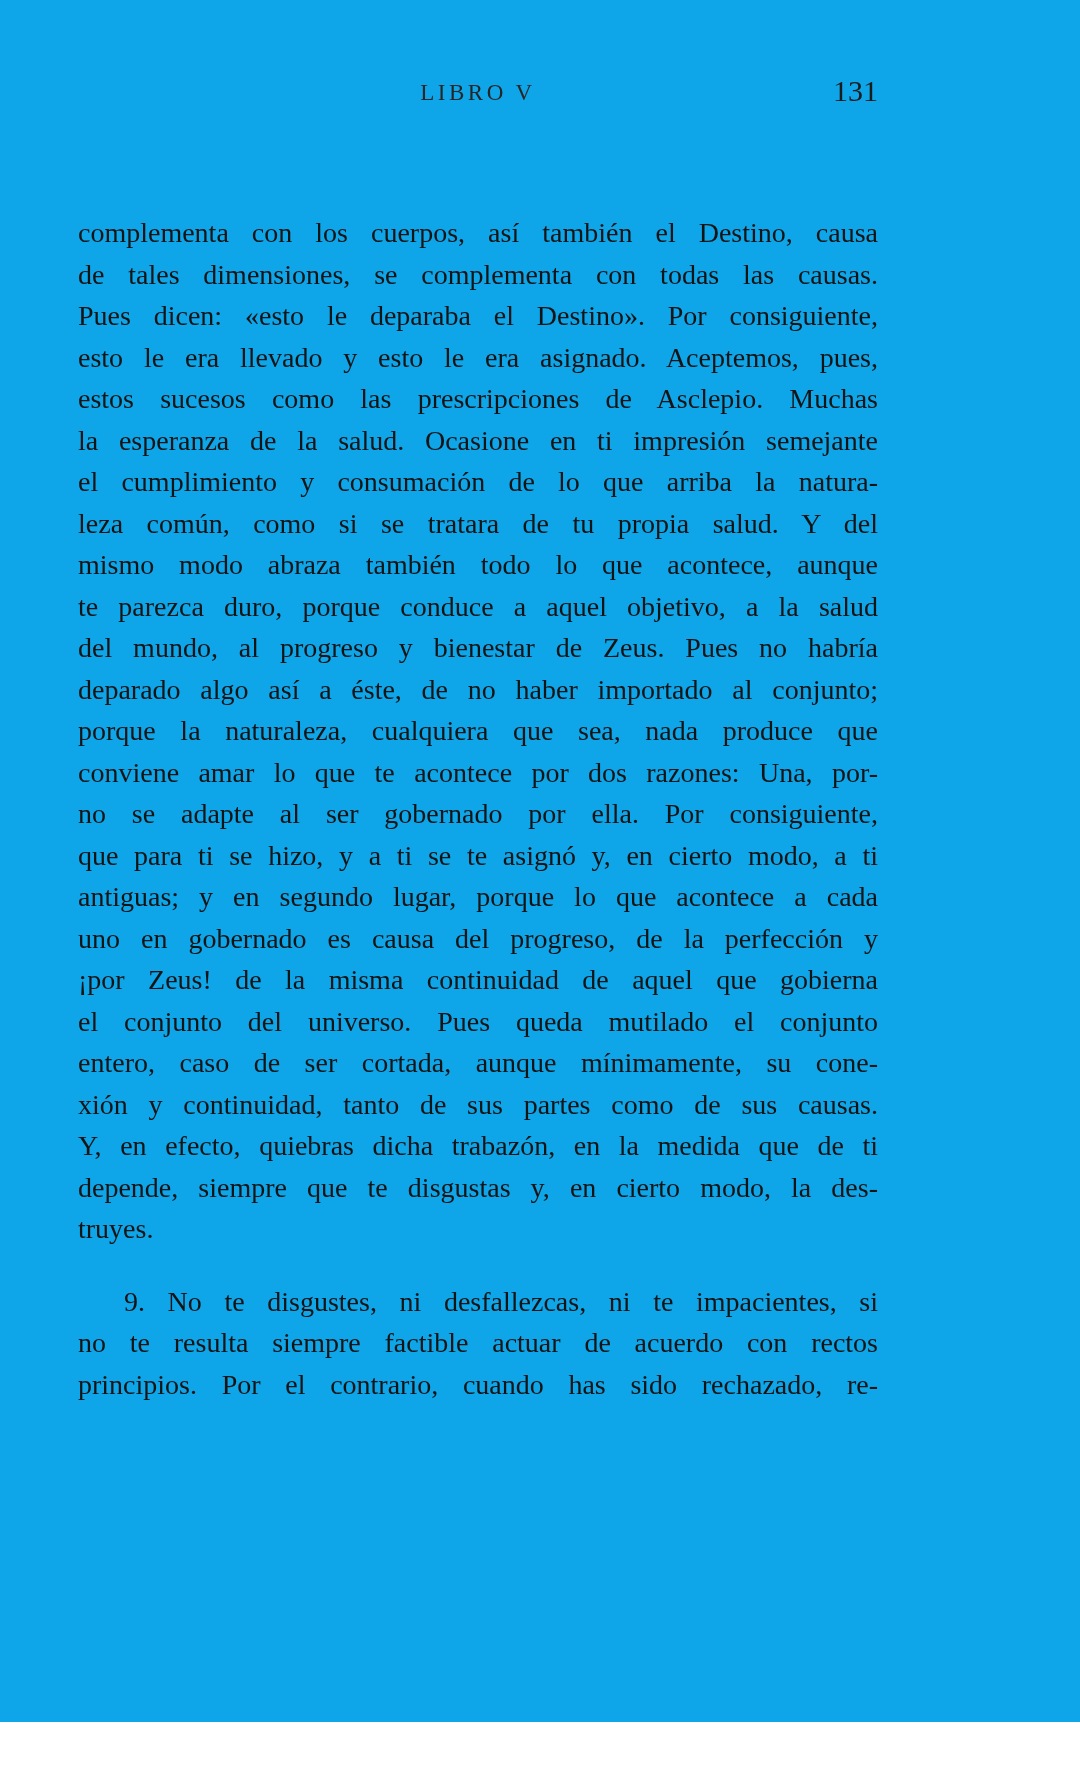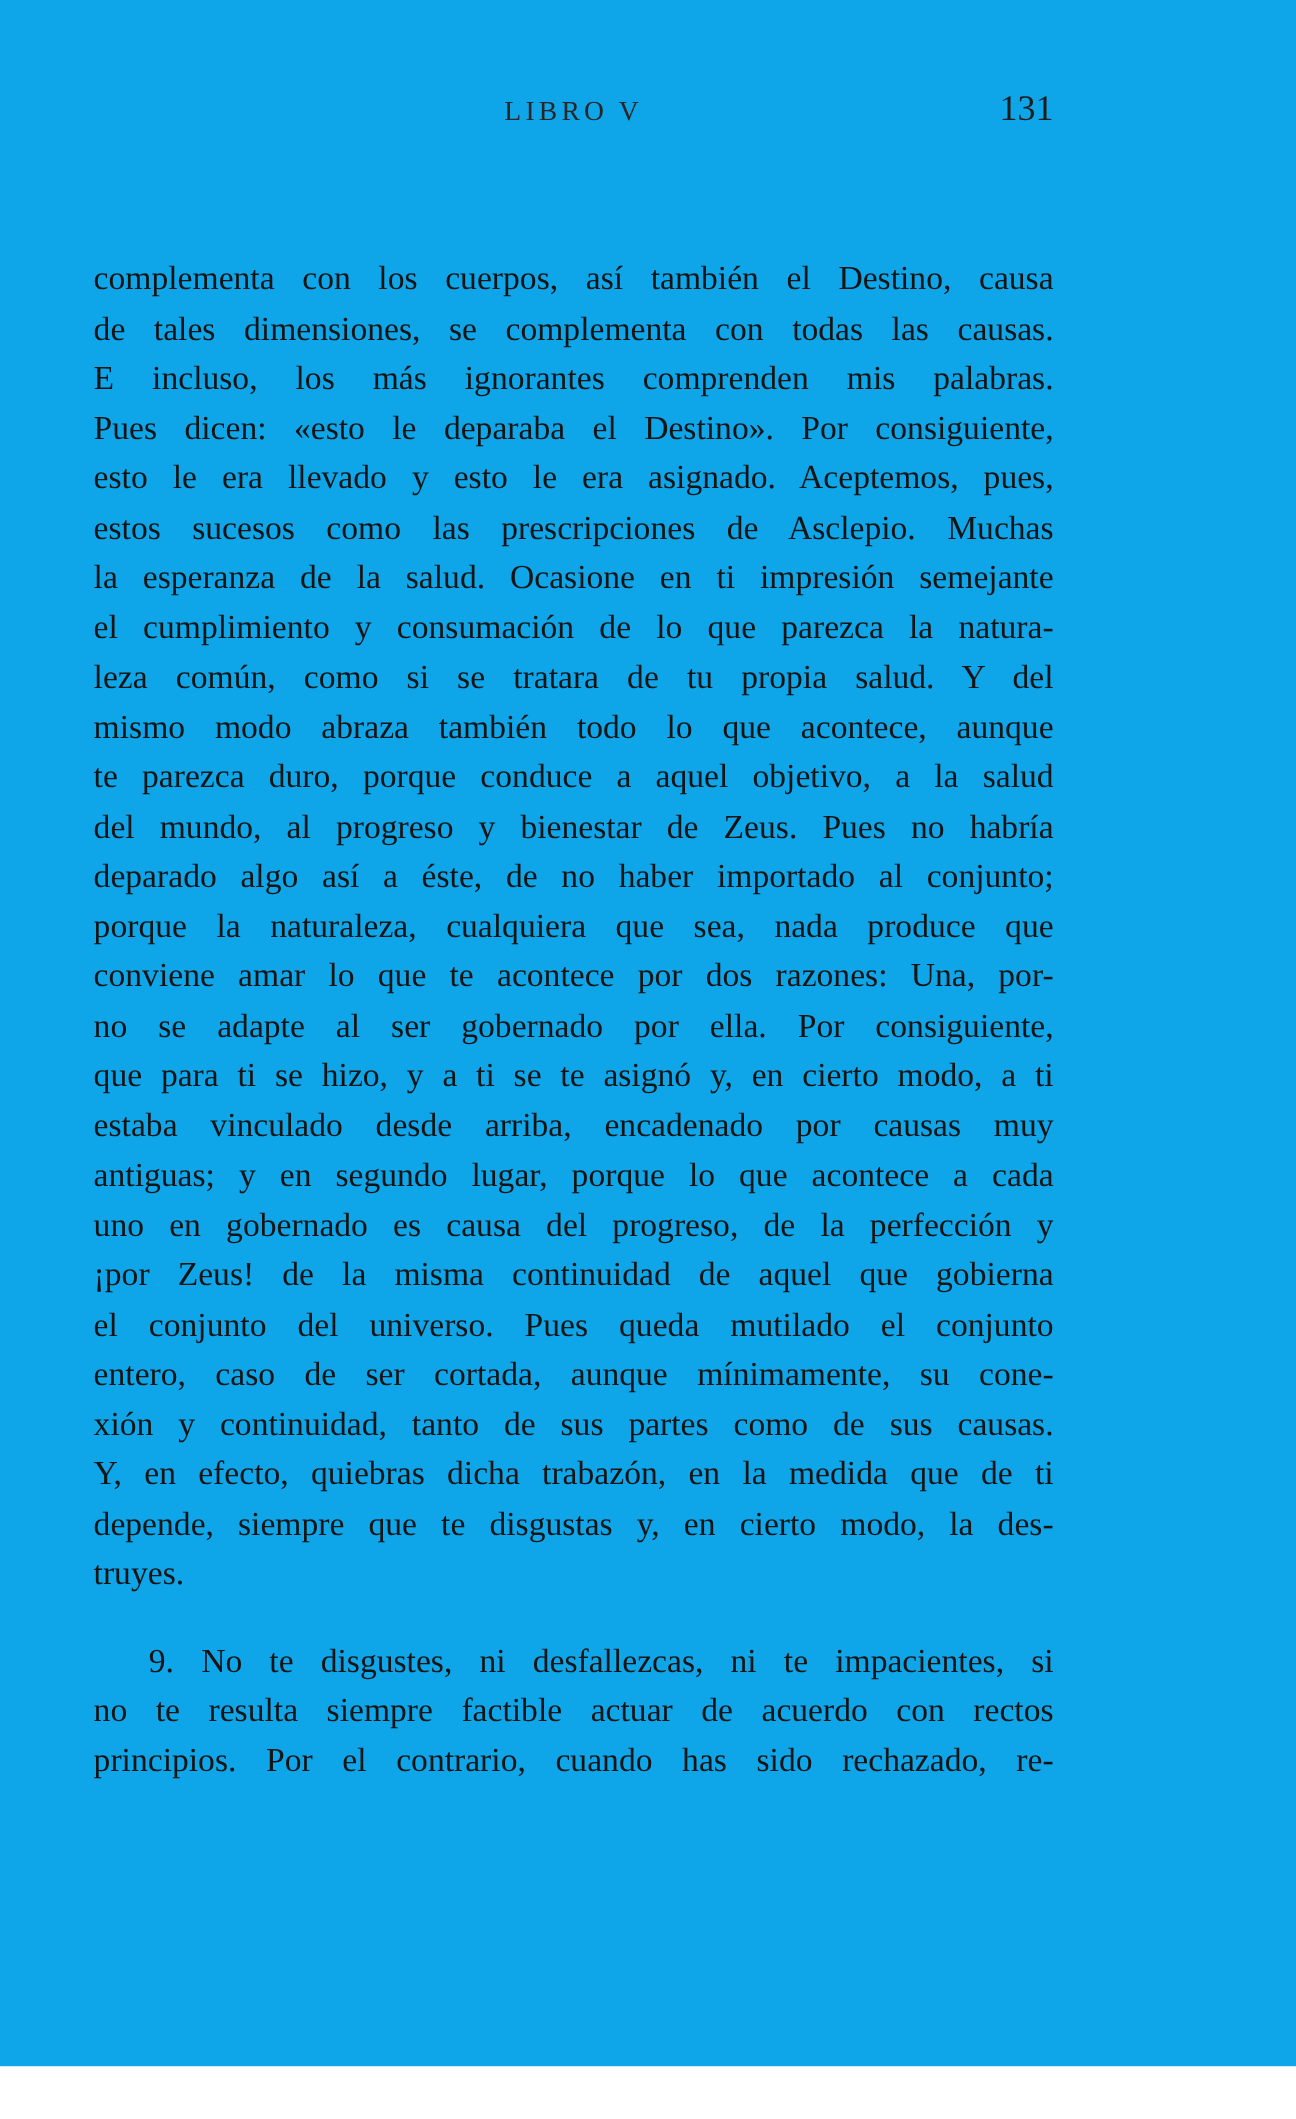--- a/index.html
+++ b/index.html
@@ -80,36 +80,34 @@
   <header class="page-header">
     <div class="section-title">LIBRO V</div>
     <div class="page-number">131</div>
   </header>
 
   <main class="body-text">
 
     <div class="paragraph">
       <div class="line">complementa con los cuerpos, así también el Destino, causa</div>
       <div class="line">de tales dimensiones, se complementa con todas las causas.</div>
-      <div class="line">E incluso, los más ignorantes comprenden mis palabras.</div>
       <div class="line">Pues dicen: «esto le deparaba el Destino». Por consiguiente,</div>
       <div class="line">esto le era llevado y esto le era asignado. Aceptemos, pues,</div>
       <div class="line">estos sucesos como las prescripciones de Asclepio. Muchas</div>
       <div class="line">la esperanza de la salud. Ocasione en ti impresión semejante</div>
-      <div class="line">el cumplimiento y consumación de lo que parezca la natura-</div>
+      <div class="line">el cumplimiento y consumación de lo que arriba la natura-</div>
       <div class="line">leza común, como si se tratara de tu propia salud. Y del</div>
       <div class="line">mismo modo abraza también todo lo que acontece, aunque</div>
       <div class="line">te parezca duro, porque conduce a aquel objetivo, a la salud</div>
       <div class="line">del mundo, al progreso y bienestar de Zeus. Pues no habría</div>
       <div class="line">deparado algo así a éste, de no haber importado al conjunto;</div>
       <div class="line">porque la naturaleza, cualquiera que sea, nada produce que</div>
       <div class="line">conviene amar lo que te acontece por dos razones: Una, por-</div>
       <div class="line">no se adapte al ser gobernado por ella. Por consiguiente,</div>
       <div class="line">que para ti se hizo, y a ti se te asignó y, en cierto modo, a ti</div>
-      <div class="line">estaba vinculado desde arriba, encadenado por causas muy</div>
       <div class="line">antiguas; y en segundo lugar, porque lo que acontece a cada</div>
       <div class="line">uno en gobernado es causa del progreso, de la perfección y</div>
       <div class="line">¡por Zeus! de la misma continuidad de aquel que gobierna</div>
       <div class="line">el conjunto del universo. Pues queda mutilado el conjunto</div>
       <div class="line">entero, caso de ser cortada, aunque mínimamente, su cone-</div>
       <div class="line">xión y continuidad, tanto de sus partes como de sus causas.</div>
       <div class="line">Y, en efecto, quiebras dicha trabazón, en la medida que de ti</div>
       <div class="line">depende, siempre que te disgustas y, en cierto modo, la des-</div>
       <div class="line last-line">truyes.</div>
     </div>

